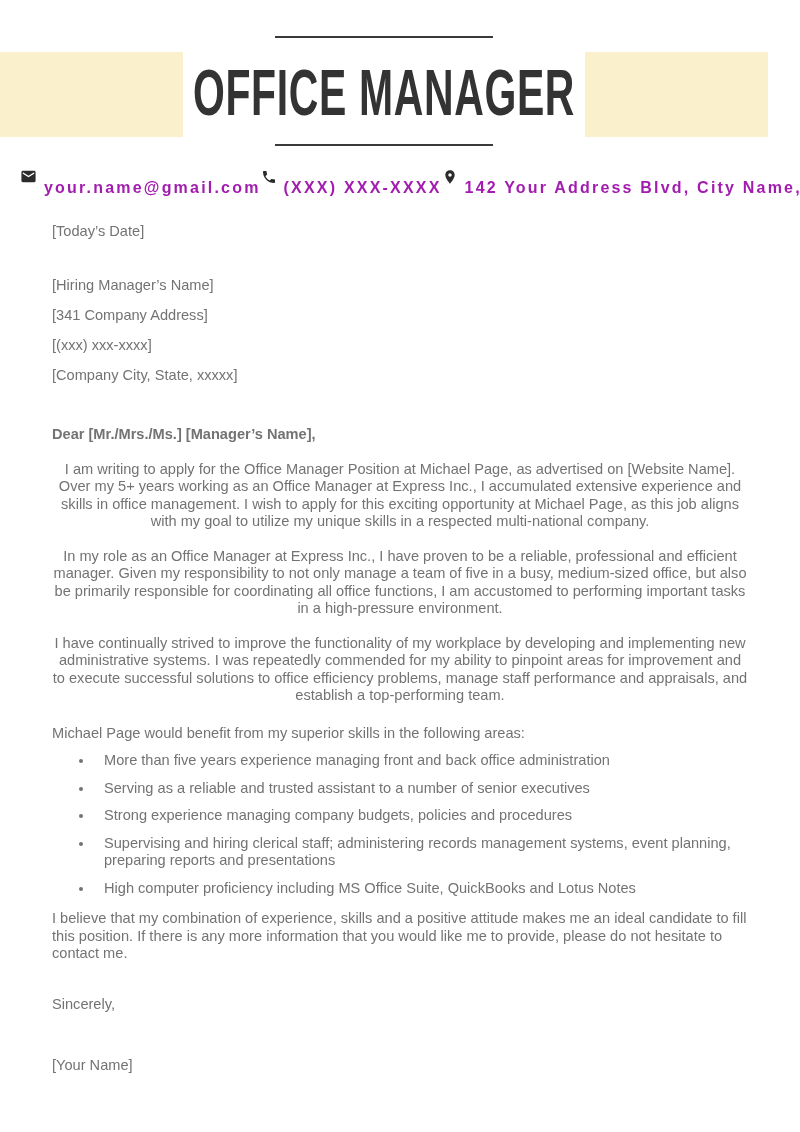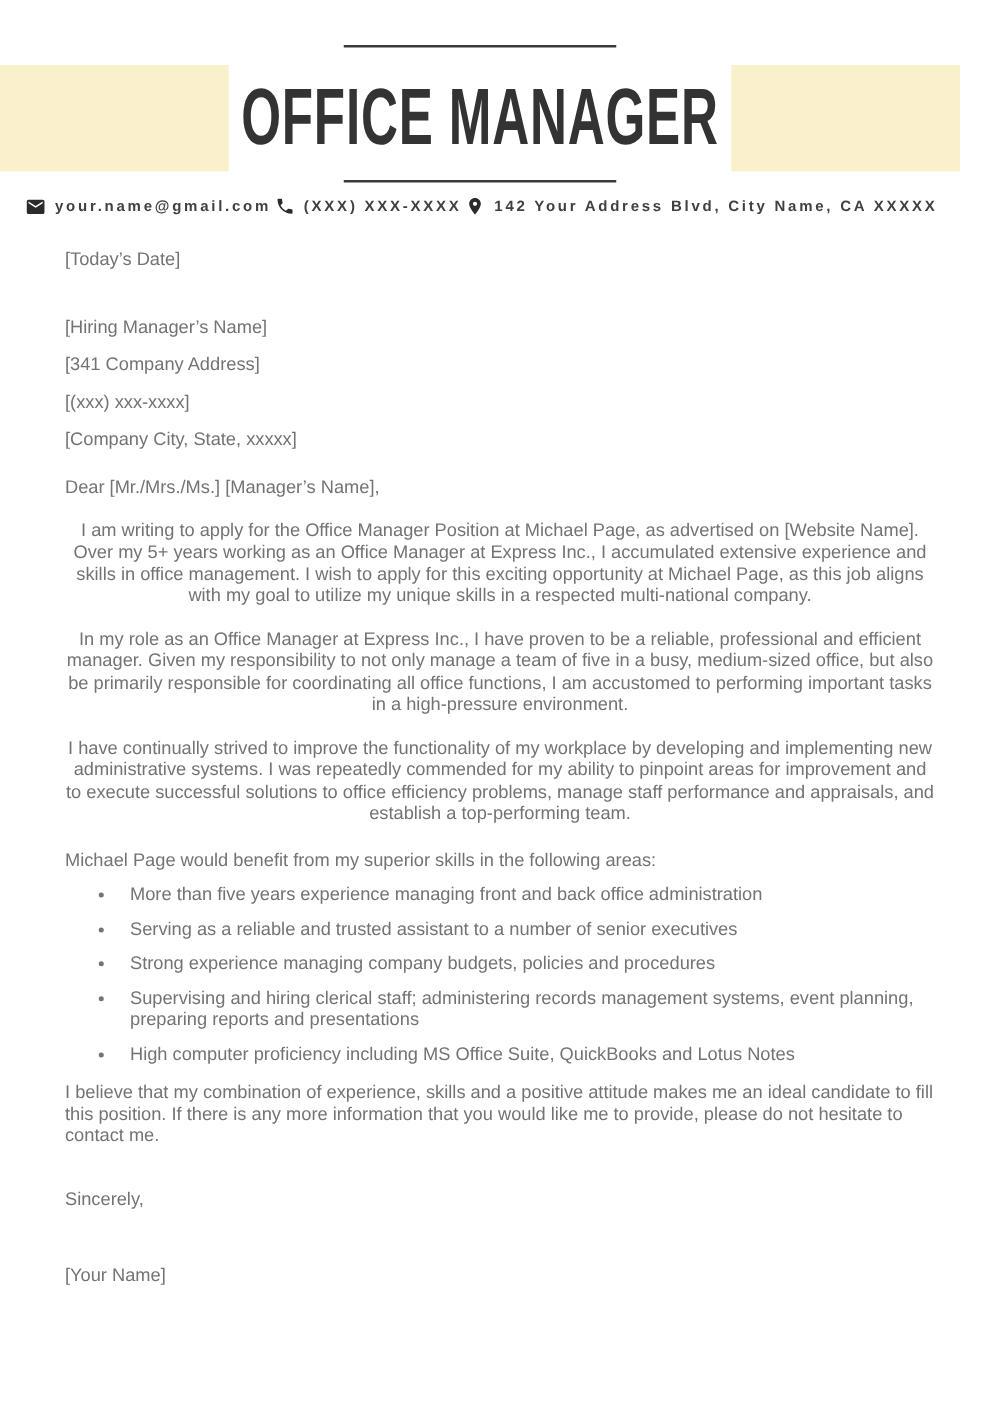--- a/index.html
+++ b/index.html
@@ -53,37 +53,38 @@
     display: flex;
     justify-content: space-between;
     align-items: center;
     padding: 0 18px 0 20px;
     margin-top: 10px;
     white-space: nowrap;
   }
   .contact-item { display: flex; align-items: center; gap: 7px; }
   .contact-item svg { flex: 0 0 auto; display: block; }
   .contact-text {
-    font-size: 12px;
+    font-size: 16px;
     font-weight: 700;
     letter-spacing: 2.2px;
-    color: #404040;
+    color: #a21caf;
+    margin-top: 23px;
   }
 
   
   .letter {
     padding: 0 52px;
     font-size: 14.6px;
     line-height: 17.5px;
     color: #737373;
   }
   .date-line { margin-top: 26px; }
   .recipient-block p { margin-top: 12.5px; }
   .recipient-block { margin-top: 36px; }
-  .salutation { margin-top: 21px; }
+  .salutation { margin-top: 42px; font-weight: bold; }
   .body-paragraph { margin-top: 17px; text-align: center; }
   .skills-intro { margin-top: 20px; }
   .skills-list {
     margin: 4px 0 0 0;
     padding-left: 42px;
     list-style: disc;
   }
   .skills-list li { margin-top: 10px; padding-left: 10px; }
   .closing-paragraph { margin-top: 13px; }
   .signoff { margin-top: 33px; }

